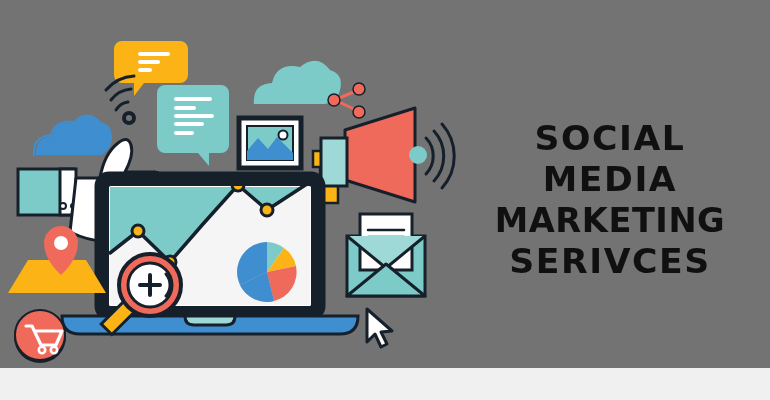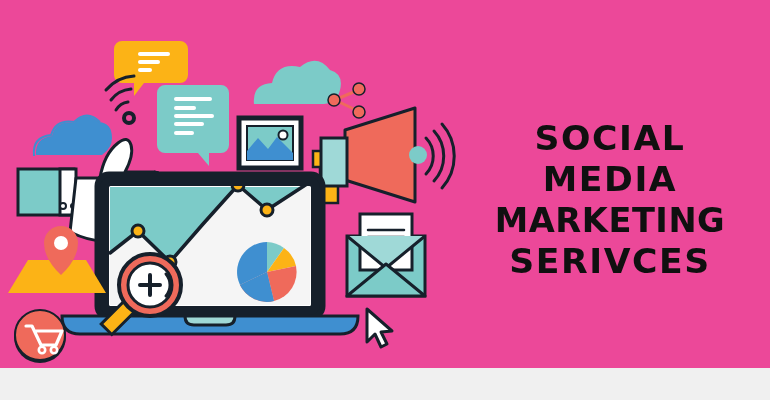--- a/index.html
+++ b/index.html
@@ -5,21 +5,21 @@
   html,body{margin:0;padding:0;}
   body{
     width:770px;height:400px;
     background:#f0f0f0;
     font-family:"Liberation Sans",sans-serif;
     overflow:hidden;
   }
   #banner{
     position:relative;
     width:770px;height:368px;
-    background:#ec4899;
+    background:#737373;
   }
   #illustration{
     position:absolute;left:0;top:0;width:460px;height:400px;
   }
   #headline{
     position:absolute;
     left:455px;top:118px;
     width:310px;
     text-align:center;
     color:#0c0c0c;

